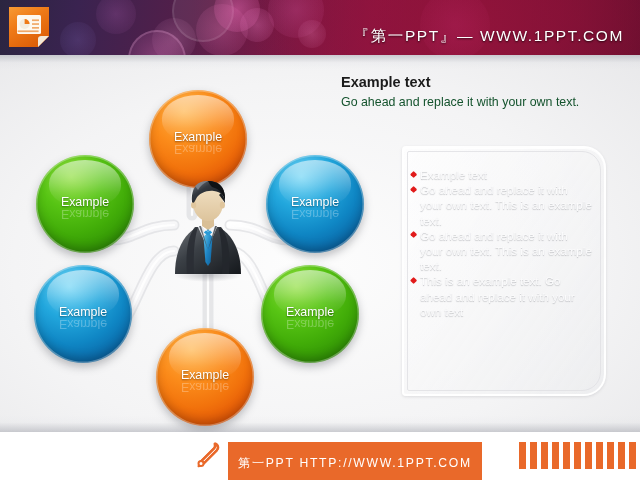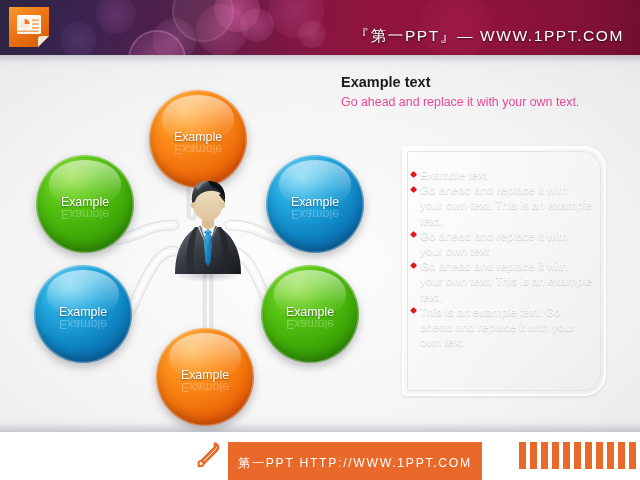--- a/index.html
+++ b/index.html
@@ -93,21 +93,21 @@
     position: absolute;
     left: 341px; top: 74px;
     font-size: 14.5px;
     font-weight: bold;
     color: #1b1b1b;
   }
   .subheading {
     position: absolute;
     left: 341px; top: 95px;
     font-size: 12.4px;
-    color: #ec4899;
+    color: #14532d;
   }
 
   
   .panel {
     position: absolute;
     left: 402px; top: 146px;
     width: 200px; height: 246px;
     border-radius: 4px 22px 22px 4px;
     background: linear-gradient(125deg, rgba(255,255,255,0.80) 0%, rgba(248,248,249,0.62) 45%, rgba(235,236,238,0.55) 100%);
     border: 2px solid rgba(255,255,255,0.95);
@@ -326,24 +326,20 @@
   </div>
 
   <div class="bullet-list">
     <div class="bullet-item">
       <span class="dia" style="background: rgb(225, 27, 27);"></span>
       <span>Example text</span>
     </div>
     <div class="bullet-item">
       <span class="dia" style="background: rgb(225, 27, 27);"></span>
       <span>Go ahead and replace it with your own text. This is an example text.</span>
-    </div>
-    <div class="bullet-item">
-      <span class="dia" style="background: rgb(225, 27, 27);"></span>
-      <span>Go ahead and replace it with your own text</span>
     </div>
     <div class="bullet-item">
       <span class="dia" style="background: rgb(225, 27, 27);"></span>
       <span>Go ahead and replace it with your own text. This is an example text.</span>
     </div>
     <div class="bullet-item">
       <span class="dia" style="background: rgb(225, 27, 27);"></span>
       <span>This is an example text. Go ahead and replace it with your own text</span>
     </div>
   </div>

